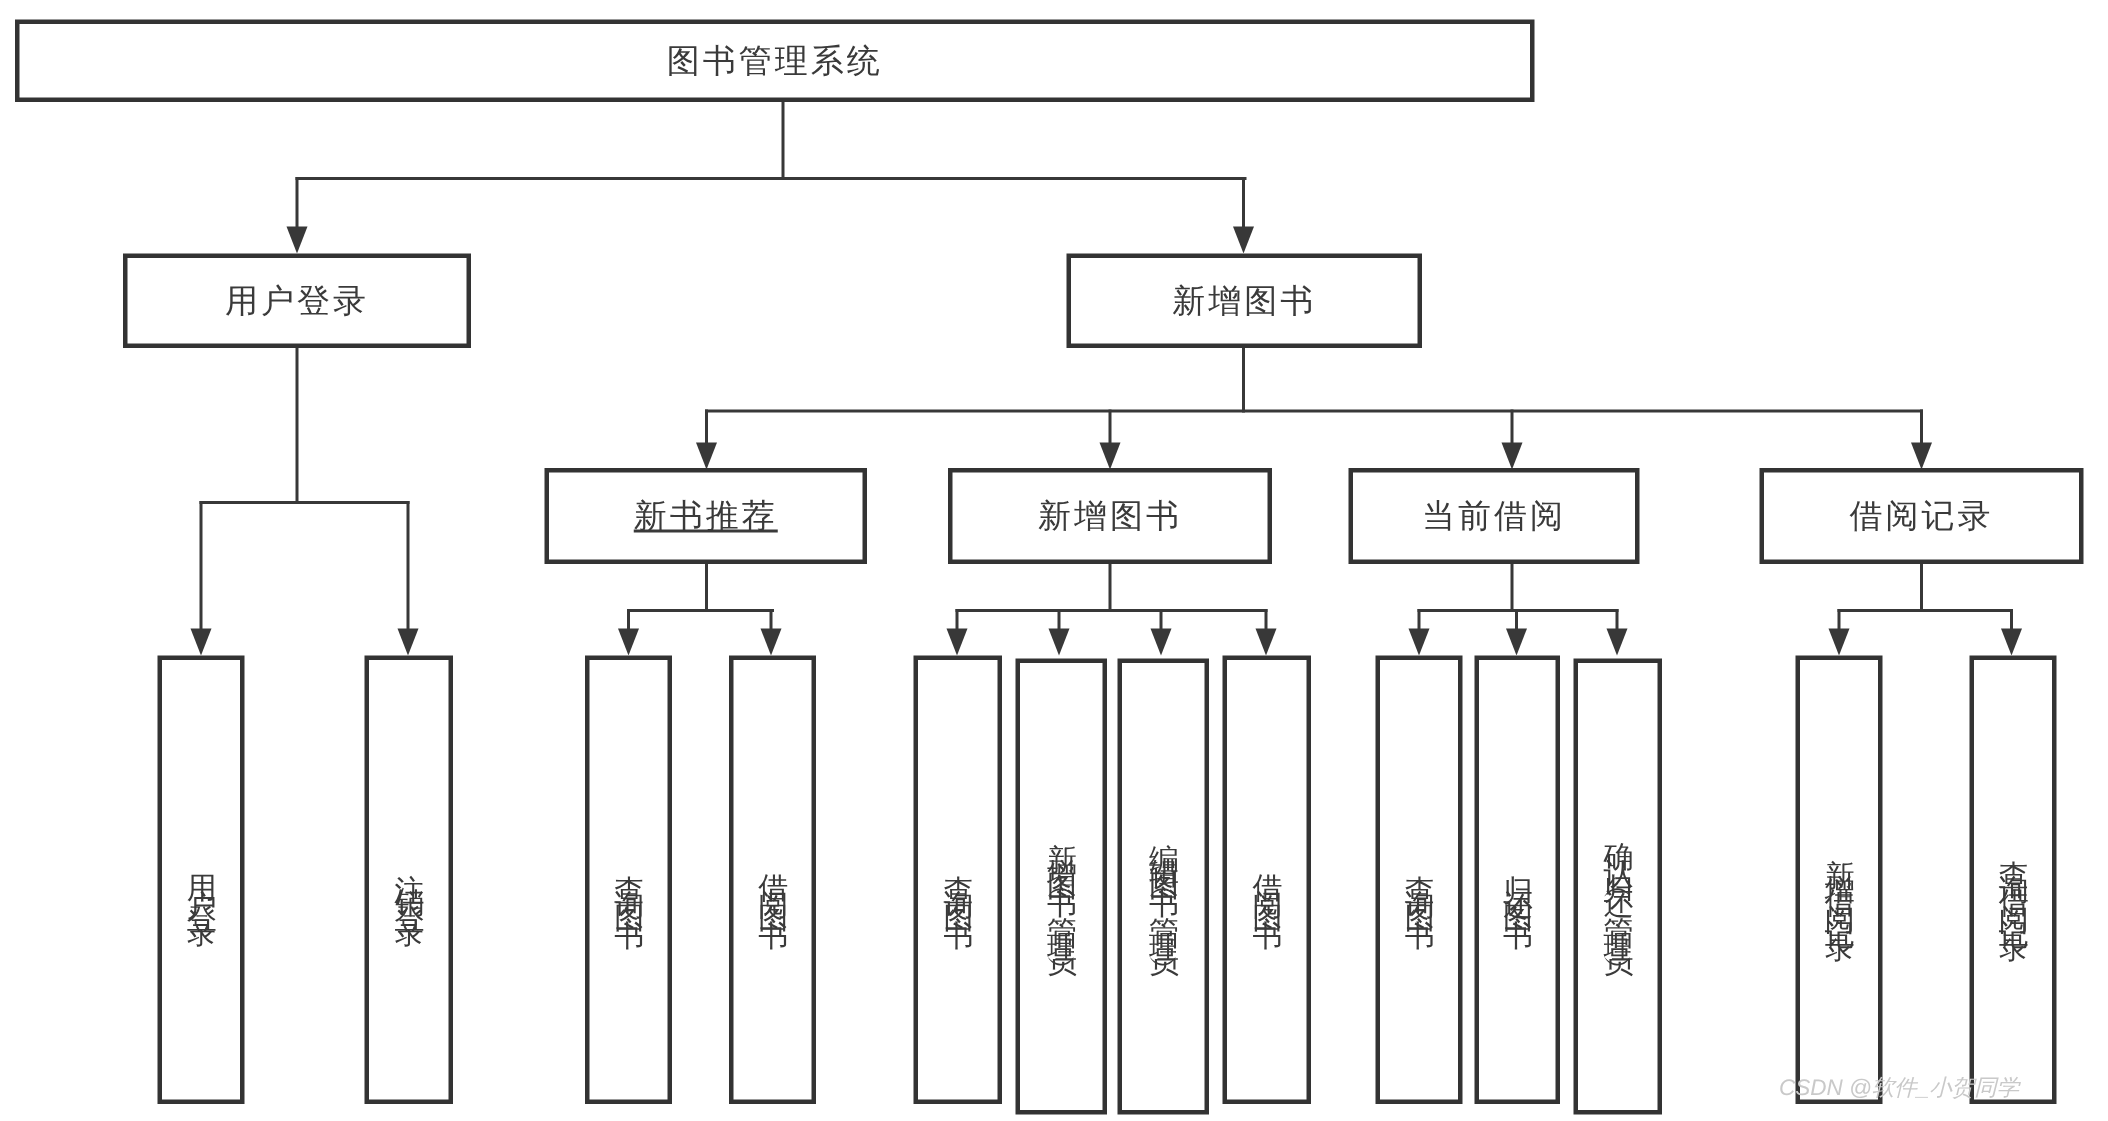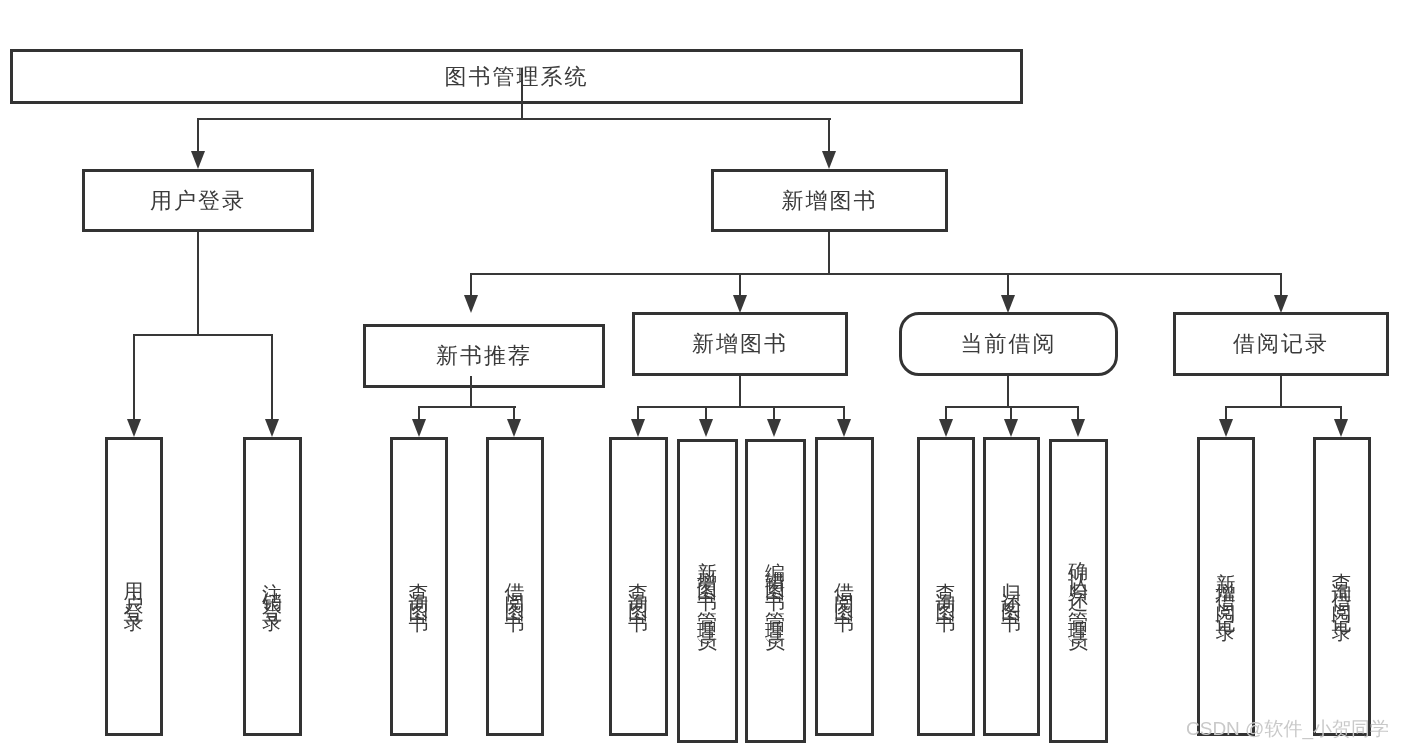--- a/index.html
+++ b/index.html
@@ -38,32 +38,33 @@
     width: 0;
     height: 0;
     border-left: 7px solid transparent;
     border-right: 7px solid transparent;
     border-top: 18px solid #383838;
   }
   .watermark {
     position: absolute;
     left: 1186px;
     top: 716px;
-    font-size: 19px;
+    font-size: 15px;
     color: #c9c9c9;
     white-space: nowrap;
     z-index: 5;
+    font-style: italic;
   }
 </style>
 </head>
 <body>
 
 <div class="canvas">
 
-  <div class="node hnode" style="left:10px; top:13px; width:1013px; height:55px;margin-top:36px;">
+  <div class="node hnode" style="left:10px; top:13px; width:1013px; height:55px;">
     <span>图书管理系统</span>
   </div>
 
   <div class="vline" style="left:521px; top:68px; width:2px; height:51px;"></div>
   <div class="hline" style="left:197px; top:118px; width:634px; height:2px;"></div>
   <div class="vline" style="left:197px; top:118px; width:2px; height:36px;"></div>
   <div class="arrowhead" style="left:191px; top:151px;"></div>
   <div class="vline" style="left:828px; top:118px; width:2px; height:36px;"></div>
   <div class="arrowhead" style="left:822px; top:151px;"></div>
 
@@ -85,27 +86,27 @@
   <div class="hline" style="left:470px; top:273px; width:812px; height:2px;"></div>
   <div class="vline" style="left:470px; top:273px; width:2px; height:25px;"></div>
   <div class="arrowhead" style="left:464px; top:295px;"></div>
   <div class="vline" style="left:739px; top:273px; width:2px; height:25px;"></div>
   <div class="arrowhead" style="left:733px; top:295px;"></div>
   <div class="vline" style="left:1007px; top:273px; width:2px; height:25px;"></div>
   <div class="arrowhead" style="left:1001px; top:295px;"></div>
   <div class="vline" style="left:1280px; top:273px; width:2px; height:25px;"></div>
   <div class="arrowhead" style="left:1274px; top:295px;"></div>
 
-  <div class="node hnode" style="left:363px; top:324px; width:242px; height:64px;">
+  <div class="node hnode" style="left:363px; top:312px; width:215px; height:64px;text-decoration:underline;">
     <span>新书推荐</span>
   </div>
   <div class="node hnode" style="left:632px; top:312px; width:216px; height:64px;">
     <span>新增图书</span>
   </div>
-  <div class="node hnode" style="left:899px; top:312px; width:219px; height:64px;border-radius:20px;">
+  <div class="node hnode" style="left:899px; top:312px; width:194px; height:64px;">
     <span>当前借阅</span>
   </div>
   <div class="node hnode" style="left:1173px; top:312px; width:216px; height:64px;">
     <span>借阅记录</span>
   </div>
 
   <div class="vline" style="left:470px; top:376px; width:2px; height:31px;"></div>
   <div class="hline" style="left:418px; top:406px; width:98px; height:2px;"></div>
   <div class="vline" style="left:418px; top:406px; width:2px; height:16px;"></div>
   <div class="arrowhead" style="left:412px; top:419px;"></div>

